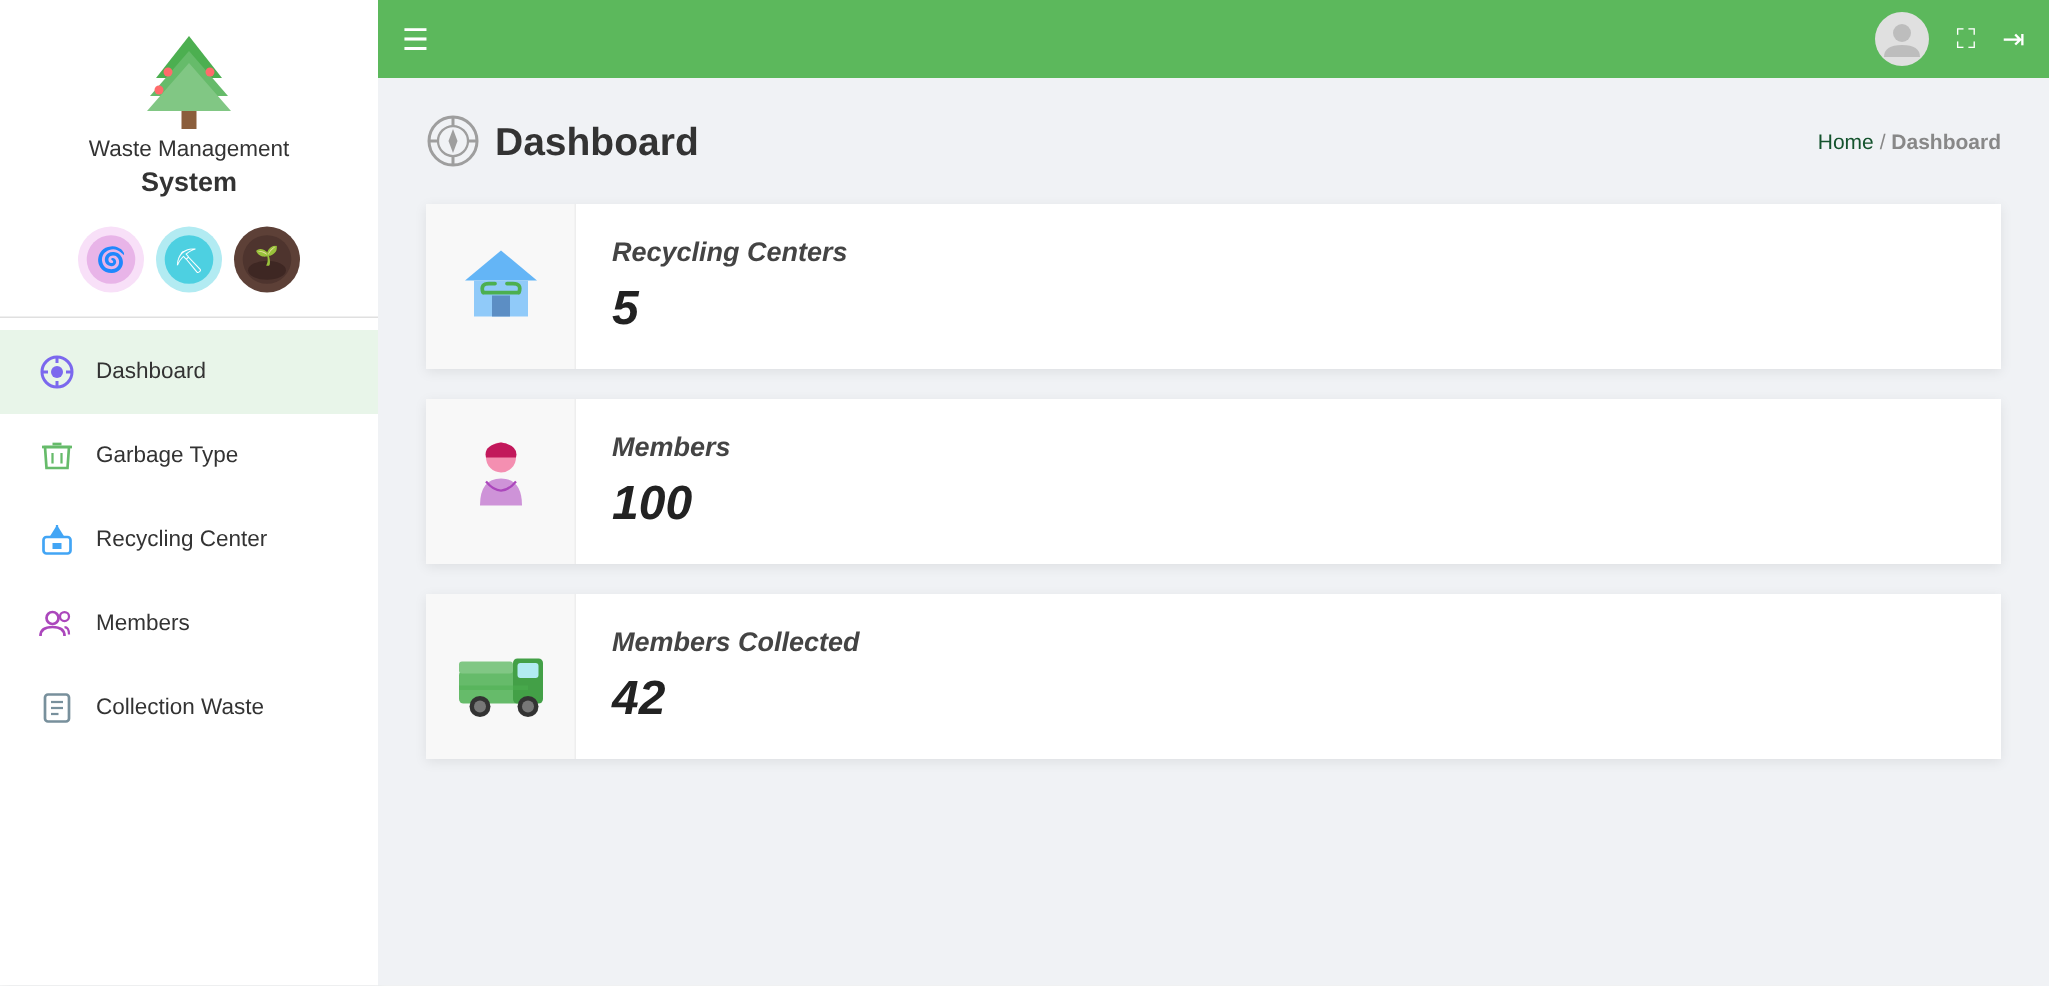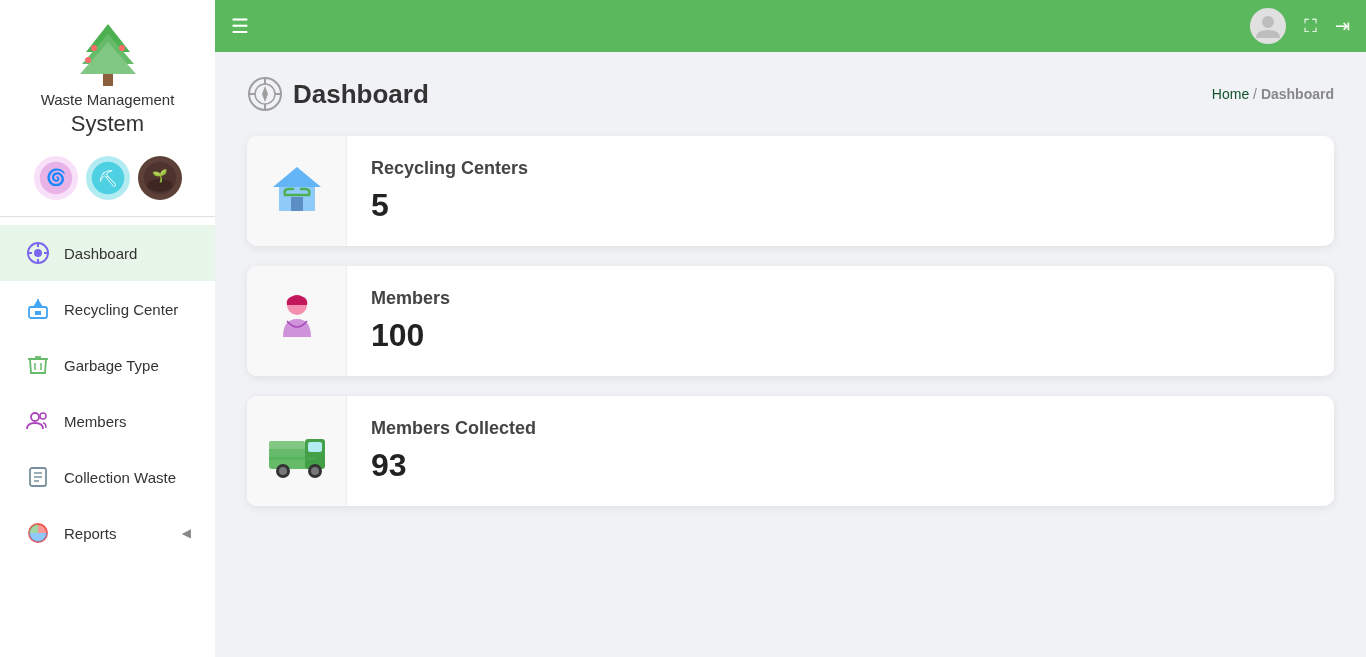--- a/index.html
+++ b/index.html
@@ -1,20 +1,20 @@
 <!DOCTYPE html>
 <html><head>
   <meta charset="utf-8">
   <style>
     * { margin: 0; padding: 0; box-sizing: border-box; }
     body { font-family: Arial, sans-serif; display: flex; height: 657px; width: 1366px; overflow: hidden; background: #f0f0f0; }
 
     
     #sidebar {
-      width: 215px;
+      width: 252px;
       background: #fff;
       display: flex;
       flex-direction: column;
       align-items: center;
       padding-top: 10px;
       box-shadow: 2px 0 5px rgba(0,0,0,0.1);
       flex-shrink: 0;
       overflow-y: auto;
     }
     #logo-area {
@@ -27,22 +27,22 @@
       width: 80px;
       height: 70px;
     }
     #logo-title {
       font-size: 15px;
       color: #333;
       text-align: center;
       line-height: 1.3;
     }
     #logo-title span {
-      font-weight: normal;
-      font-size: 22px;
+      font-weight: bold;
+      font-size: 18px;
     }
     #icon-row {
       display: flex;
       gap: 8px;
       margin: 8px 0 16px;
     }
     .icon-circle {
       width: 44px;
       height: 44px;
       border-radius: 50%;
@@ -161,27 +161,28 @@
       color: #888;
     }
     #breadcrumb a {
       color: #14532d;
       text-decoration: none;
     }
 
     
     .stat-card {
       background: #fff;
-      border-radius: 10px;
+      border-radius: 0;
       display: flex;
       align-items: stretch;
       margin-bottom: 20px;
       box-shadow: 0 2px 8px rgba(0,0,0,0.08);
       overflow: hidden;
       min-height: 110px;
+      font-style: italic;
     }
     .stat-card-icon-area {
       width: 100px;
       display: flex;
       align-items: center;
       justify-content: center;
       background: #f8f8f8;
       border-right: 1px solid #eee;
       padding: 16px;
       flex-shrink: 0;
@@ -269,40 +270,40 @@
         <line x1="2" y1="12" x2="6" y2="12" stroke="#7b68ee" stroke-width="2"></line>
         <line x1="18" y1="12" x2="22" y2="12" stroke="#7b68ee" stroke-width="2"></line>
       </svg>
     </div>
     <span class="nav-label">Dashboard</span>
   </div>
 
   <div class="nav-item">
     <div class="nav-icon">
       <svg width="24" height="24" viewBox="0 0 24 24">
-        <rect x="3" y="10" width="18" height="11" rx="2" fill="none" stroke="#42a5f5" stroke-width="1.8"></rect>
-        <polygon points="12,2 7,10 17,10" fill="#42a5f5"></polygon>
-        <rect x="9" y="14" width="6" height="4" fill="#42a5f5"></rect>
-        <line x1="12" y1="2" x2="12" y2="10" stroke="#42a5f5" stroke-width="1.5"></line>
-      </svg>
-    </div>
-    <span class="nav-label">Recycling Center</span>
-  </div>
-
-  <div class="nav-item">
-    <div class="nav-icon">
-      <svg width="24" height="24" viewBox="0 0 24 24">
         <path d="M4 6 L5 20 L19 20 L20 6 Z" fill="none" stroke="#66bb6a" stroke-width="1.8"></path>
         <line x1="2" y1="6" x2="22" y2="6" stroke="#66bb6a" stroke-width="1.8"></line>
         <line x1="9" y1="4" x2="15" y2="4" stroke="#66bb6a" stroke-width="1.8"></line>
         <line x1="9" y1="10" x2="9" y2="17" stroke="#66bb6a" stroke-width="1.5"></line>
         <line x1="15" y1="10" x2="15" y2="17" stroke="#66bb6a" stroke-width="1.5"></line>
       </svg>
     </div>
     <span class="nav-label">Garbage Type</span>
+  </div>
+
+  <div class="nav-item">
+    <div class="nav-icon">
+      <svg width="24" height="24" viewBox="0 0 24 24">
+        <rect x="3" y="10" width="18" height="11" rx="2" fill="none" stroke="#42a5f5" stroke-width="1.8"></rect>
+        <polygon points="12,2 7,10 17,10" fill="#42a5f5"></polygon>
+        <rect x="9" y="14" width="6" height="4" fill="#42a5f5"></rect>
+        <line x1="12" y1="2" x2="12" y2="10" stroke="#42a5f5" stroke-width="1.5"></line>
+      </svg>
+    </div>
+    <span class="nav-label">Recycling Center</span>
   </div>
 
   <div class="nav-item">
     <div class="nav-icon">
       <svg width="24" height="24" viewBox="0 0 24 24">
         <circle cx="9" cy="8" r="4" fill="none" stroke="#ab47bc" stroke-width="1.8"></circle>
         <path d="M1 20 Q1 14 9 14 Q17 14 17 20" fill="none" stroke="#ab47bc" stroke-width="1.8"></path>
         <circle cx="17" cy="7" r="3" fill="none" stroke="#ab47bc" stroke-width="1.5"></circle>
         <path d="M20 19 Q20 14 17 14" fill="none" stroke="#ab47bc" stroke-width="1.5"></path>
       </svg>
@@ -315,32 +316,20 @@
       <svg width="24" height="24" viewBox="0 0 24 24">
         <rect x="4" y="3" width="16" height="18" rx="2" fill="none" stroke="#78909c" stroke-width="1.8"></rect>
         <line x1="8" y1="8" x2="16" y2="8" stroke="#78909c" stroke-width="1.5"></line>
         <line x1="8" y1="12" x2="16" y2="12" stroke="#78909c" stroke-width="1.5"></line>
         <line x1="8" y1="16" x2="13" y2="16" stroke="#78909c" stroke-width="1.5"></line>
       </svg>
     </div>
     <span class="nav-label">Collection Waste</span>
   </div>
 
-  <div class="nav-item">
-    <div class="nav-icon">
-      <svg width="24" height="24" viewBox="0 0 24 24">
-        <circle cx="12" cy="12" r="9" fill="none" stroke="#ef5350" stroke-width="1.8"></circle>
-        <path d="M12 12 L12 3 A9 9 0 0 1 21 12 Z" fill="#ef5350" opacity="0.6"></path>
-        <path d="M12 12 L3 12 A9 9 0 0 1 12 3 Z" fill="#66bb6a" opacity="0.6"></path>
-        <path d="M12 12 L21 12 A9 9 0 0 1 3 12 Z" fill="#42a5f5" opacity="0.6"></path>
-      </svg>
-    </div>
-    <span class="nav-label">Reports</span>
-    <span class="nav-chevron">◀</span>
-  </div>
 </div>
 
 <div id="main">
 
   <div id="topbar">
     <button id="menu-toggle">☰</button>
     <div id="topbar-right">
 
       <div id="user-avatar">
         <svg width="28" height="28" viewBox="0 0 28 28">
@@ -432,18 +421,18 @@
           <circle cx="18" cy="52" r="7" fill="#333"></circle>
           <circle cx="18" cy="52" r="4" fill="#777"></circle>
           <circle cx="50" cy="52" r="7" fill="#333"></circle>
           <circle cx="50" cy="52" r="4" fill="#777"></circle>
 
           <rect x="4" y="38" width="46" height="3" fill="#4CAF50" opacity="0.5"></rect>
         </svg>
       </div>
       <div class="stat-card-body">
         <div class="stat-card-title">Members Collected</div>
-        <div class="stat-card-value">93</div>
+        <div class="stat-card-value">42</div>
       </div>
     </div>
 
   </div>
 </div>
 
 </body></html>

